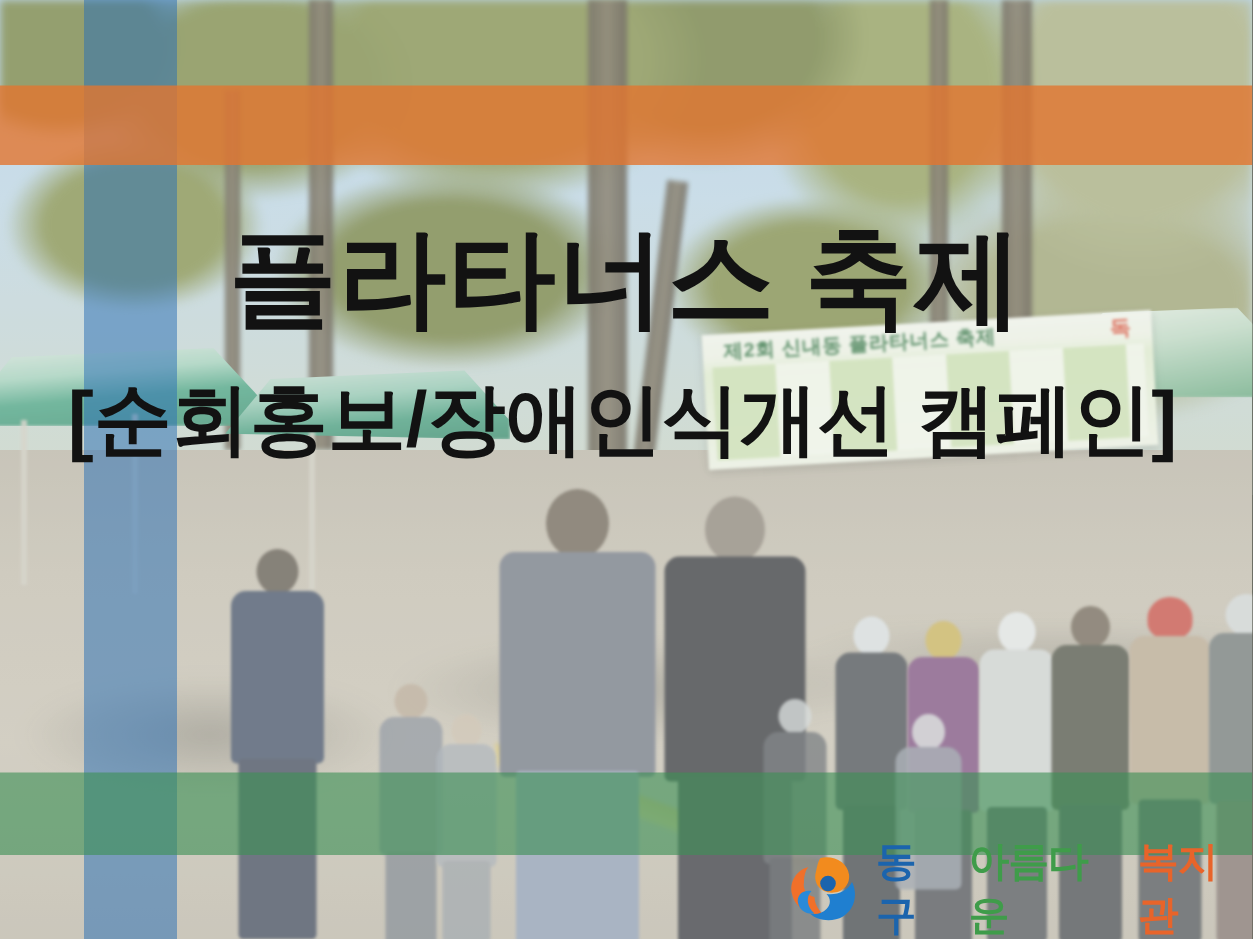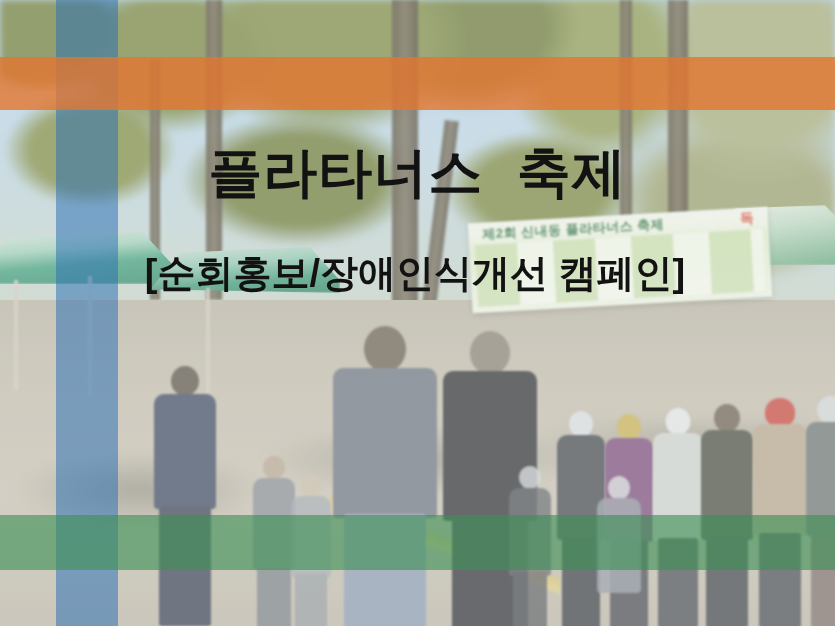--- a/index.html
+++ b/index.html
@@ -90,28 +90,28 @@
     background:#3e8f55;opacity:.62;}
   .band-v-blue{position:absolute;left:56px;top:0;width:62px;height:100%;
     background:#2a6fb5;opacity:.52;}
 
   
   .haze{position:absolute;inset:0;background:rgba(236,238,232,.30);}
 
   
   .title{
     position:absolute;left:0;right:0;top:150px;text-align:center;
-    font-size:54px;font-weight:bold;color:#121212;
+    font-size:72px;font-weight:bold;color:#121212;
     letter-spacing:1px;line-height:1;
-    font-family:Liberation Mono, monospace;
+    font-family:Liberation Serif, serif;
     white-space:nowrap;
   }
   .subtitle{
     position:absolute;left:0;right:5px;top:254px;text-align:center;
-    font-size:38px;font-weight:bold;color:#121212;
+    font-size:52px;font-weight:bold;color:#121212;
     letter-spacing:0px;line-height:1;white-space:nowrap;
   }
   .team{
     position:absolute;left:0;right:0;top:383px;text-align:center;
     font-size:38px;font-weight:bold;color:#131313;
     letter-spacing:0px;line-height:1;white-space:nowrap;
   }
 
   
   .logo{position:absolute;left:525px;top:567px;height:50px;display:flex;align-items:center;gap:9px;}
@@ -227,14 +227,30 @@
     <div class="haze"></div>
   </div>
 
   <div class="band-v-blue"></div>
   <div class="band-h-orange"></div>
   <div class="band-h-green"></div>
 
   <div class="title">플라타너스 축제</div>
   <div class="subtitle">[순회홍보/장애인식개선 캠페인]</div>
 
+  <div class="logo">
+    <div class="logo-mark">
+      <svg viewBox="0 0 50 46" width="50" height="46" aria-hidden="true">
+        <path d="M22 3 C31 1 40 6 41 14 C42 22 35 27 28 26 C21 25 17 19 19 12 C20 7 21 4 22 3 Z" fill="#f28b1e"></path>
+        <path d="M14 9 C6 11 1 19 3 27 C5 36 14 42 24 41 C20 37 18 33 18 29 C13 28 10 24 11 19 C11 15 12 11 14 9 Z" fill="#f0702a"></path>
+        <path d="M26 27 C33 28 40 25 43 19 C47 27 45 37 37 42 C30 46 20 45 15 40 C19 41 23 40 26 37 C29 34 29 30 26 27 Z" fill="#1f7fd0"></path>
+        <path d="M16 25 C12 29 13 36 18 40 C13 41 8 38 7 33 C6 28 10 24 16 25 Z" fill="#2a8ad8"></path>
+        <circle cx="27" cy="20" r="5.2" fill="#1b64ad"></circle>
+      </svg>
+    </div>
+    <div class="logo-text">
+      <span class="lt-blue">동구</span>
+      <span class="lt-green">아름다운</span>
+      <span class="lt-orange">복지관</span>
+    </div>
+  </div>
 
 </div>
 
 </body></html>

